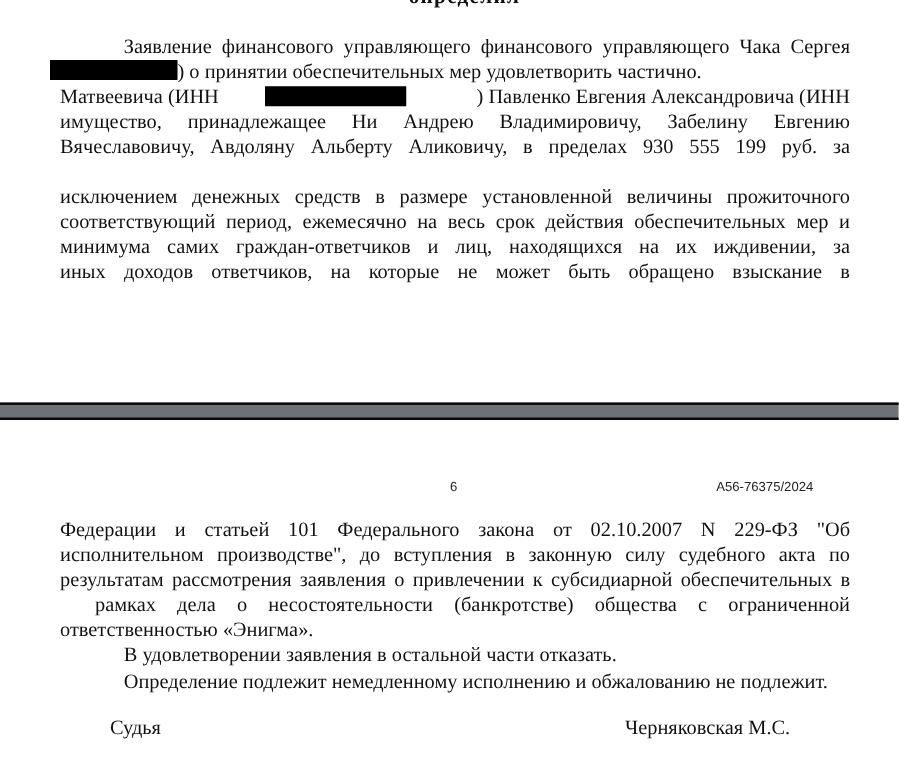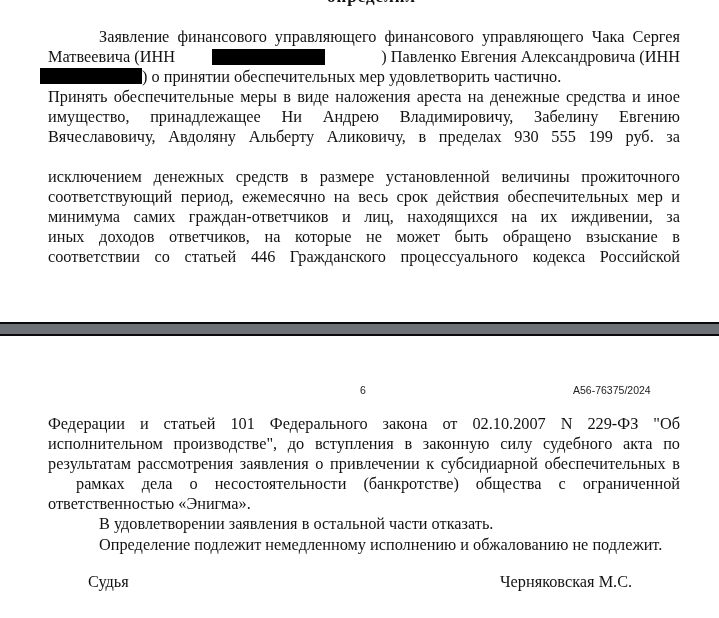--- a/index.html
+++ b/index.html
@@ -105,39 +105,37 @@
   </style>
 </head>
 <body>
 
 <div class="page page-top">
 
   <div class="cut-heading">определил</div>
 
   <div class="para" style="top:27px;">
     <span class="line justify-line indent" style="text-align:justify;text-align-last:justify;">Заявление финансового управляющего финансового управляющего Чака Сергея</span>
+    <span class="line">
+      <span class="redact" style="width:102px;margin-left:-8px;"></span><span>) о принятии обеспечительных мер удовлетворить частично.</span>
+    </span>
     <span class="line" style="display:flex;justify-content:space-between;align-items:center;">
       <span>Матвеевича (ИНН</span>
       <span class="redact" style="width:113px;margin-left:-30px;"></span>
       <span style="margin-left:-10px;">) Павленко Евгения Александровича (ИНН</span>
     </span>
-    <span class="line">
-      <span class="redact" style="width:102px;margin-left:-8px;"></span><span>) о принятии обеспечительных мер удовлетворить частично.</span>
-    </span>
   </div>
 
   <div class="para" style="top:87px;">
-    <span class="line" style="text-align-last:justify;">Принять обеспечительные меры в виде наложения ареста на денежные средства и иное</span>
     <span class="line" style="text-align-last:justify;">имущество, принадлежащее Ни Андрею Владимировичу, Забелину Евгению</span>
     <span class="line" style="text-align-last:justify;">Вячеславовичу, Авдоляну Альберту Аликовичу, в пределах 930 555 199 руб. за</span>
     <span class="line" style="text-align-last:justify;margin-top:20px;">исключением денежных средств в размере установленной величины прожиточного</span>
     <span class="line" style="text-align-last:justify;">соответствующий период, ежемесячно на весь срок действия обеспечительных мер и</span>
     <span class="line" style="text-align-last:justify;">минимума самих граждан-ответчиков и лиц, находящихся на их иждивении, за</span>
     <span class="line" style="text-align-last:justify;">иных доходов ответчиков, на которые не может быть обращено взыскание в</span>
-    <span class="line" style="text-align-last:justify;">соответствии со статьей 446 Гражданского процессуального кодекса Российской</span>
   </div>
 </div>
 
 <div class="separator"></div>
 
 <div class="page page-bottom">
 
   <span class="page-header page-number">6</span>
   <span class="page-header case-number">А56-76375/2024</span>
 

